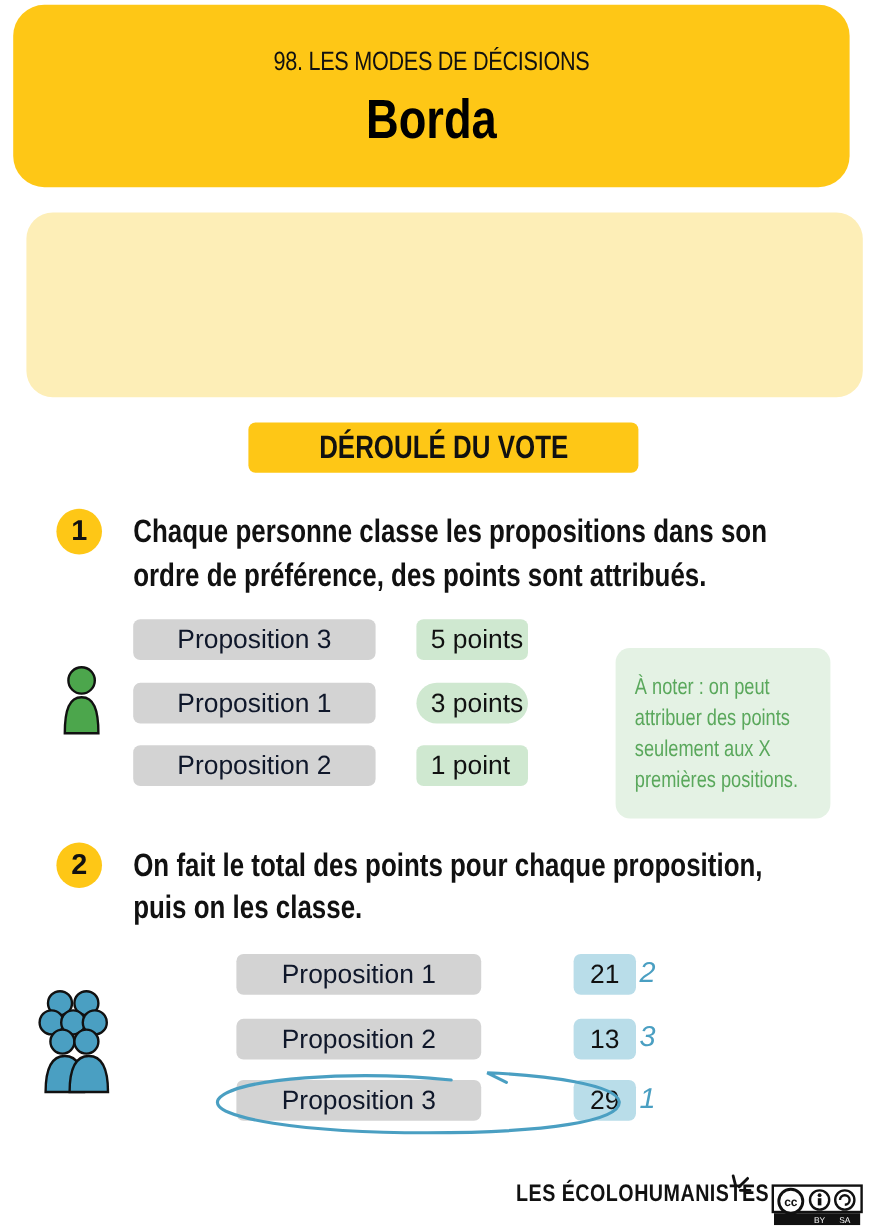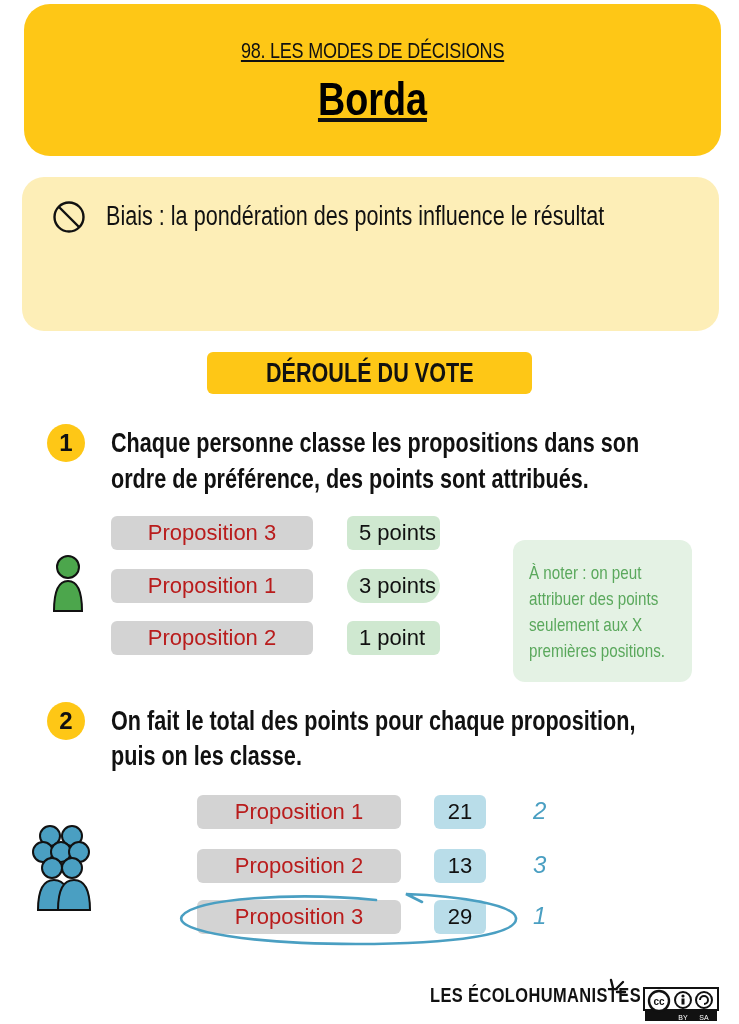--- a/index.html
+++ b/index.html
@@ -1,22 +1,22 @@
 <!DOCTYPE html>
 <html><head>
   <meta charset="utf-8">
   <style>
     * { box-sizing: border-box; margin: 0; padding: 0; }
     html, body { width: 739px; height: 1024px; background: #ffffff; overflow: hidden; }
     body { position: relative; font-family: "Liberation Sans", "DejaVu Sans", sans-serif; color: #111; }
 
     .header-banner {
-      position: absolute; left: 24px; top: 4px; width: 697px; height: 152px;
+      position: absolute; left: 11px; top: 4px; width: 697px; height: 152px;
       background: #fec716; border-radius: 26px;
-      display: flex; flex-direction: column; align-items: center; text-decoration: underline;
+      display: flex; flex-direction: column; align-items: center;
     }
     .header-subtitle {
       margin-top: 34px; font-size: 22px; letter-spacing: -0.3px; color: #111;
       font-family: "Liberation Sans Narrow", "Liberation Sans", sans-serif;
       transform: scaleX(0.82);
     }
     .header-title {
       margin-top: 8px; font-size: 46px; font-weight: bold; color: #000;
       transform: scaleX(0.82);
     }
@@ -50,31 +50,31 @@
     }
     .step-text {
       position: absolute; font-size: 27px; font-weight: bold; color: #111;
       line-height: 36px; white-space: nowrap;
       transform: scaleX(0.80); transform-origin: left top;
     }
 
     .prop-pill {
       position: absolute; background: #d3d3d3; border-radius: 6px;
       display: flex; align-items: center; justify-content: center;
-      font-size: 22px; color: #b91c1c; height: 34px;
+      font-size: 22px; color: #0f172a; height: 34px;
     }
     .points-pill {
       position: absolute; background: #cfe8d0; border-radius: 6px;
       display: flex; align-items: center; padding-left: 12px;
       font-size: 22px; color: #111; height: 34px; width: 93px;
     }
     .total-pill {
       position: absolute; background: #b9dde9; border-radius: 6px;
       display: flex; align-items: center; justify-content: center;
-      font-size: 22px; color: #111; height: 34px; width: 52px;
+      font-size: 22px; color: #111; height: 34px; width: 52px; margin-left: 44px;
     }
     .rank-num {
       position: absolute; font-size: 24px; font-style: italic; color: #4a9fc2;
     }
 
     .note-box {
       position: absolute; left: 513px; top: 514px; width: 179px; height: 142px;
       background: #e4f2e4; border-radius: 12px; padding: 20px 0 0 16px; margin-top: 26px;
     }
     .note-text {
@@ -94,27 +94,20 @@
   </style>
 </head>
 <body>
 
 <div class="header-banner">
   <div class="header-subtitle">98. LES MODES DE DÉCISIONS</div>
   <div class="header-title">Borda</div>
 </div>
 
 <div class="info-box">
-  <div class="info-row">
-    <svg class="info-icon" viewBox="0 0 34 34">
-      <circle cx="17" cy="17" r="14.5" fill="none" stroke="#111" stroke-width="2.4"></circle>
-      <line x1="7" y1="7" x2="27" y2="27" stroke="#111" stroke-width="2.4"></line>
-    </svg>
-    <span class="info-text">Biais : la pondération des points influence le résultat</span>
-  </div>
 </div>
 
 <div class="section-pill">
   <span>DÉROULÉ DU VOTE</span>
 </div>
 
 <div class="step-badge" style="left:47px; top:424px;">1</div>
 <div class="step-text" style="left:111px; top:425px;">Chaque personne classe les propositions dans son</div>
 <div class="step-text" style="left:111px; top:461px;">ordre de préférence, des points sont attribués.</div>
 

